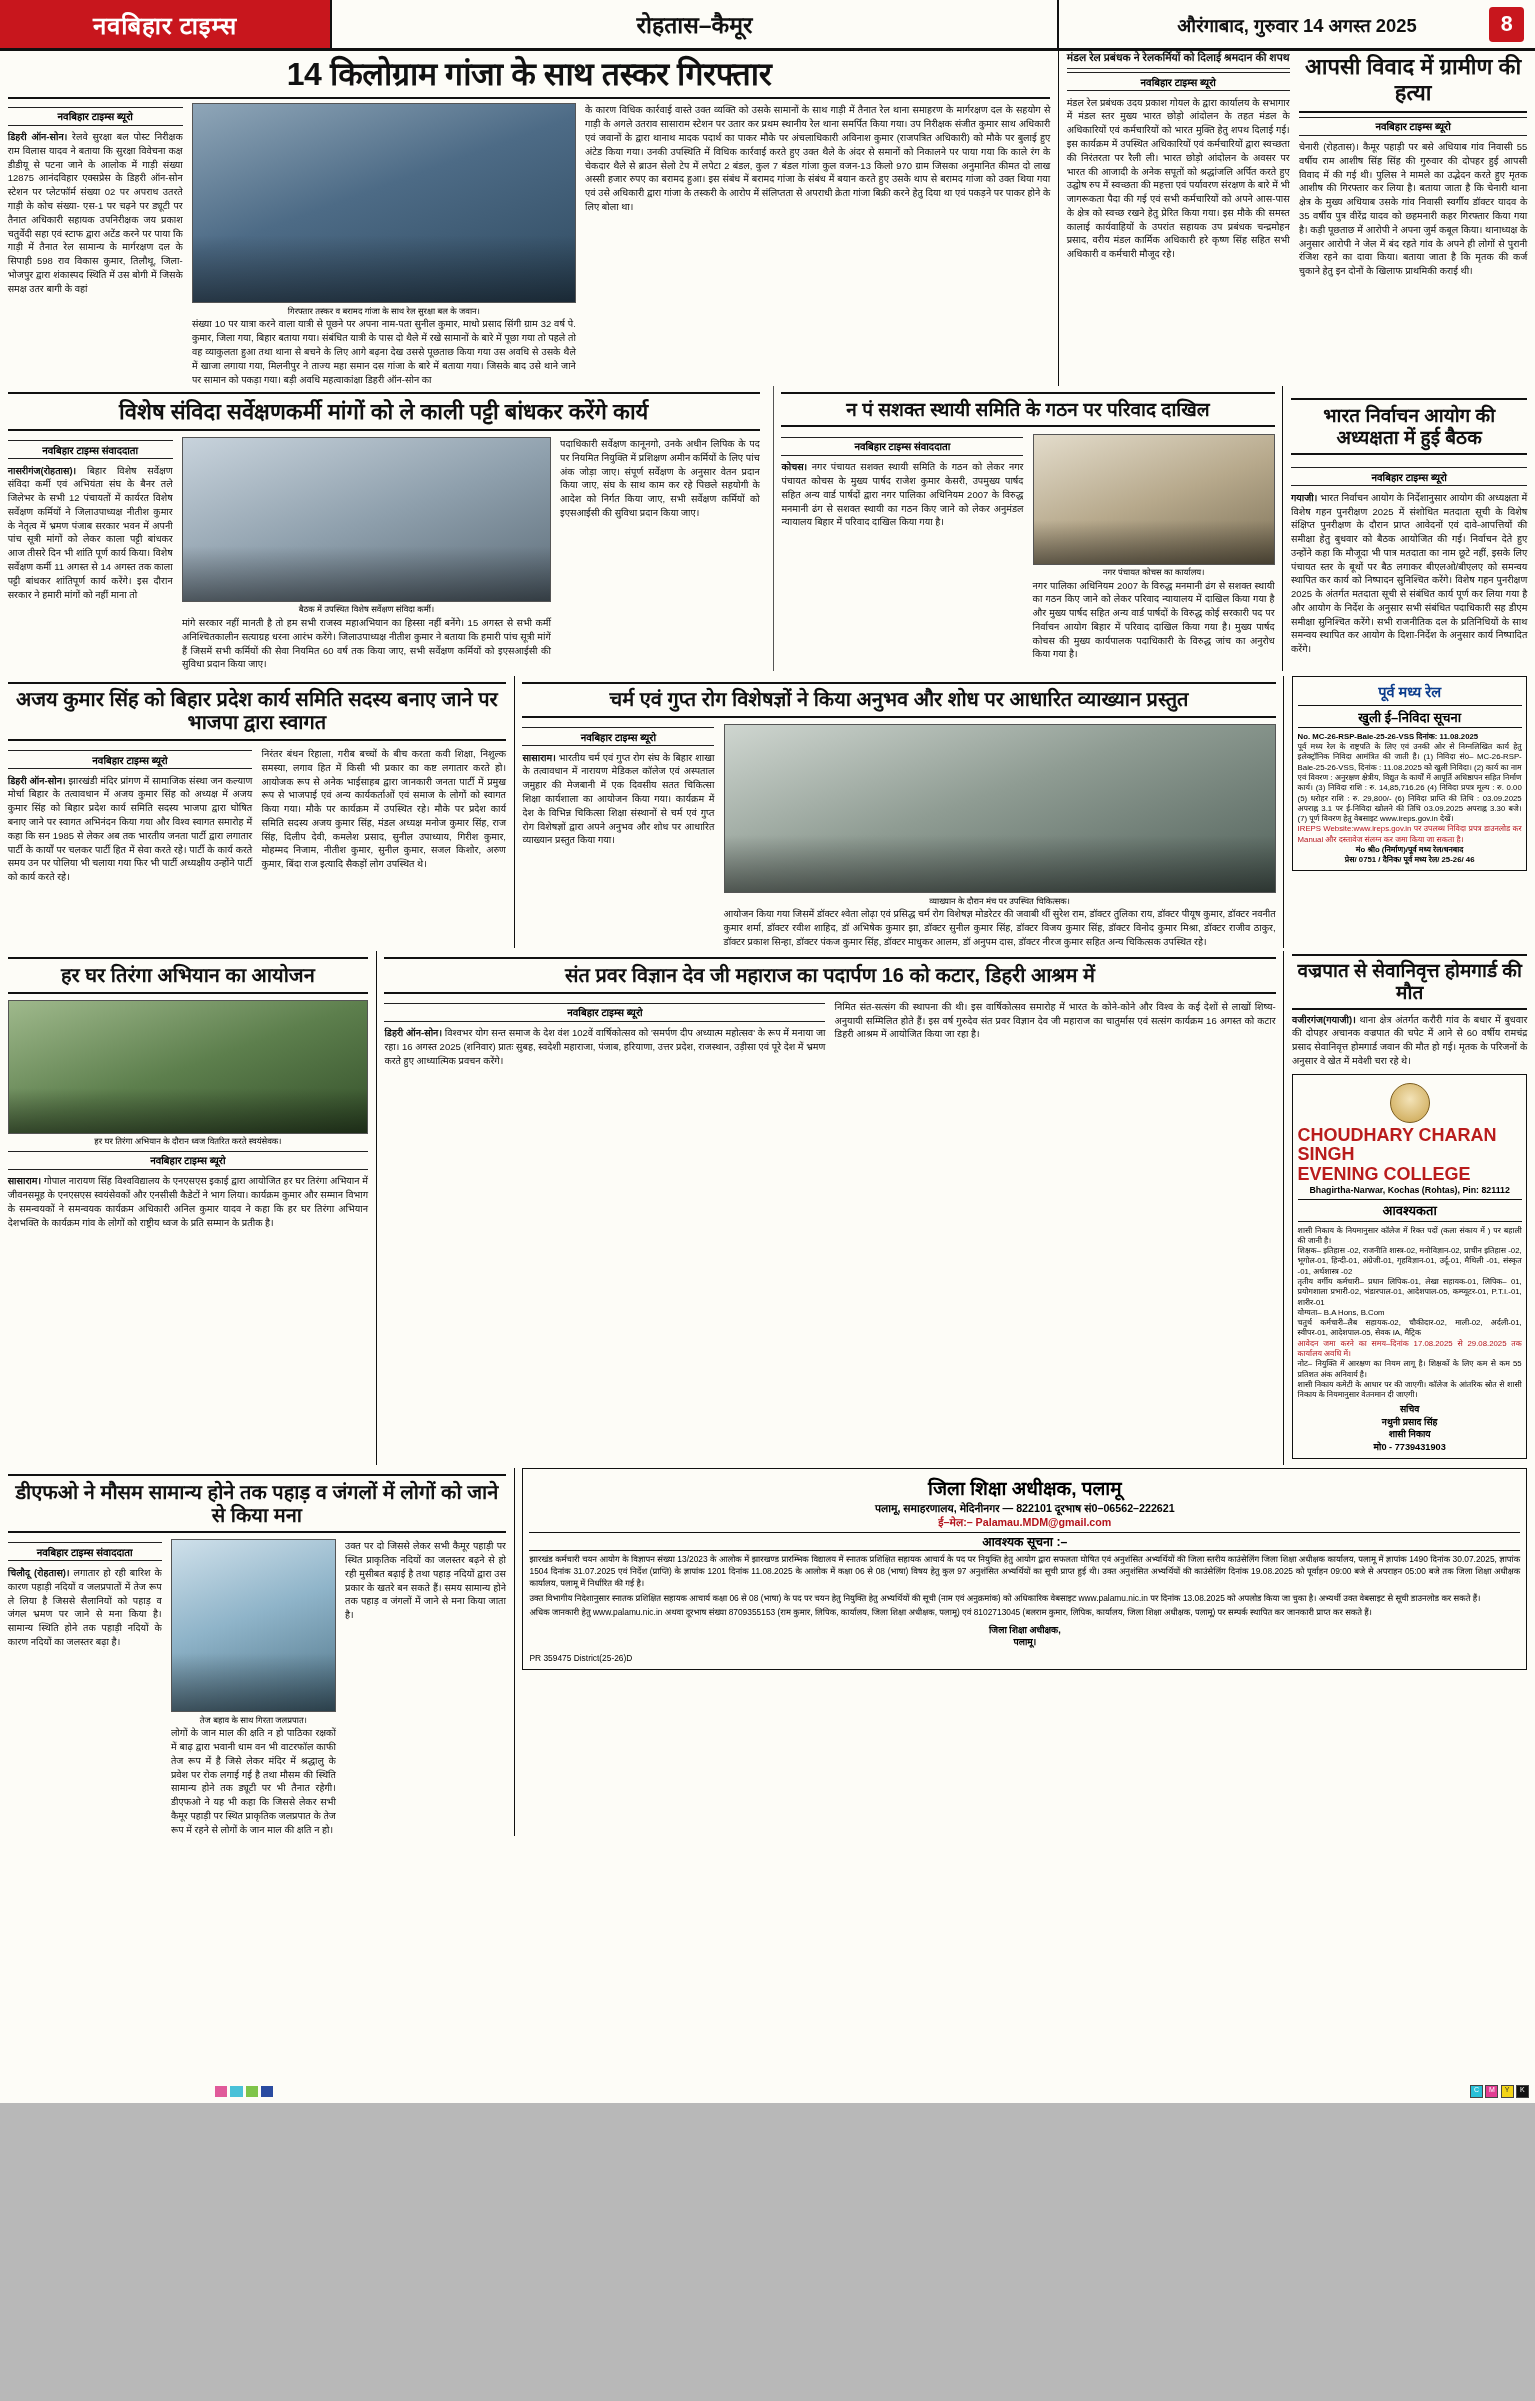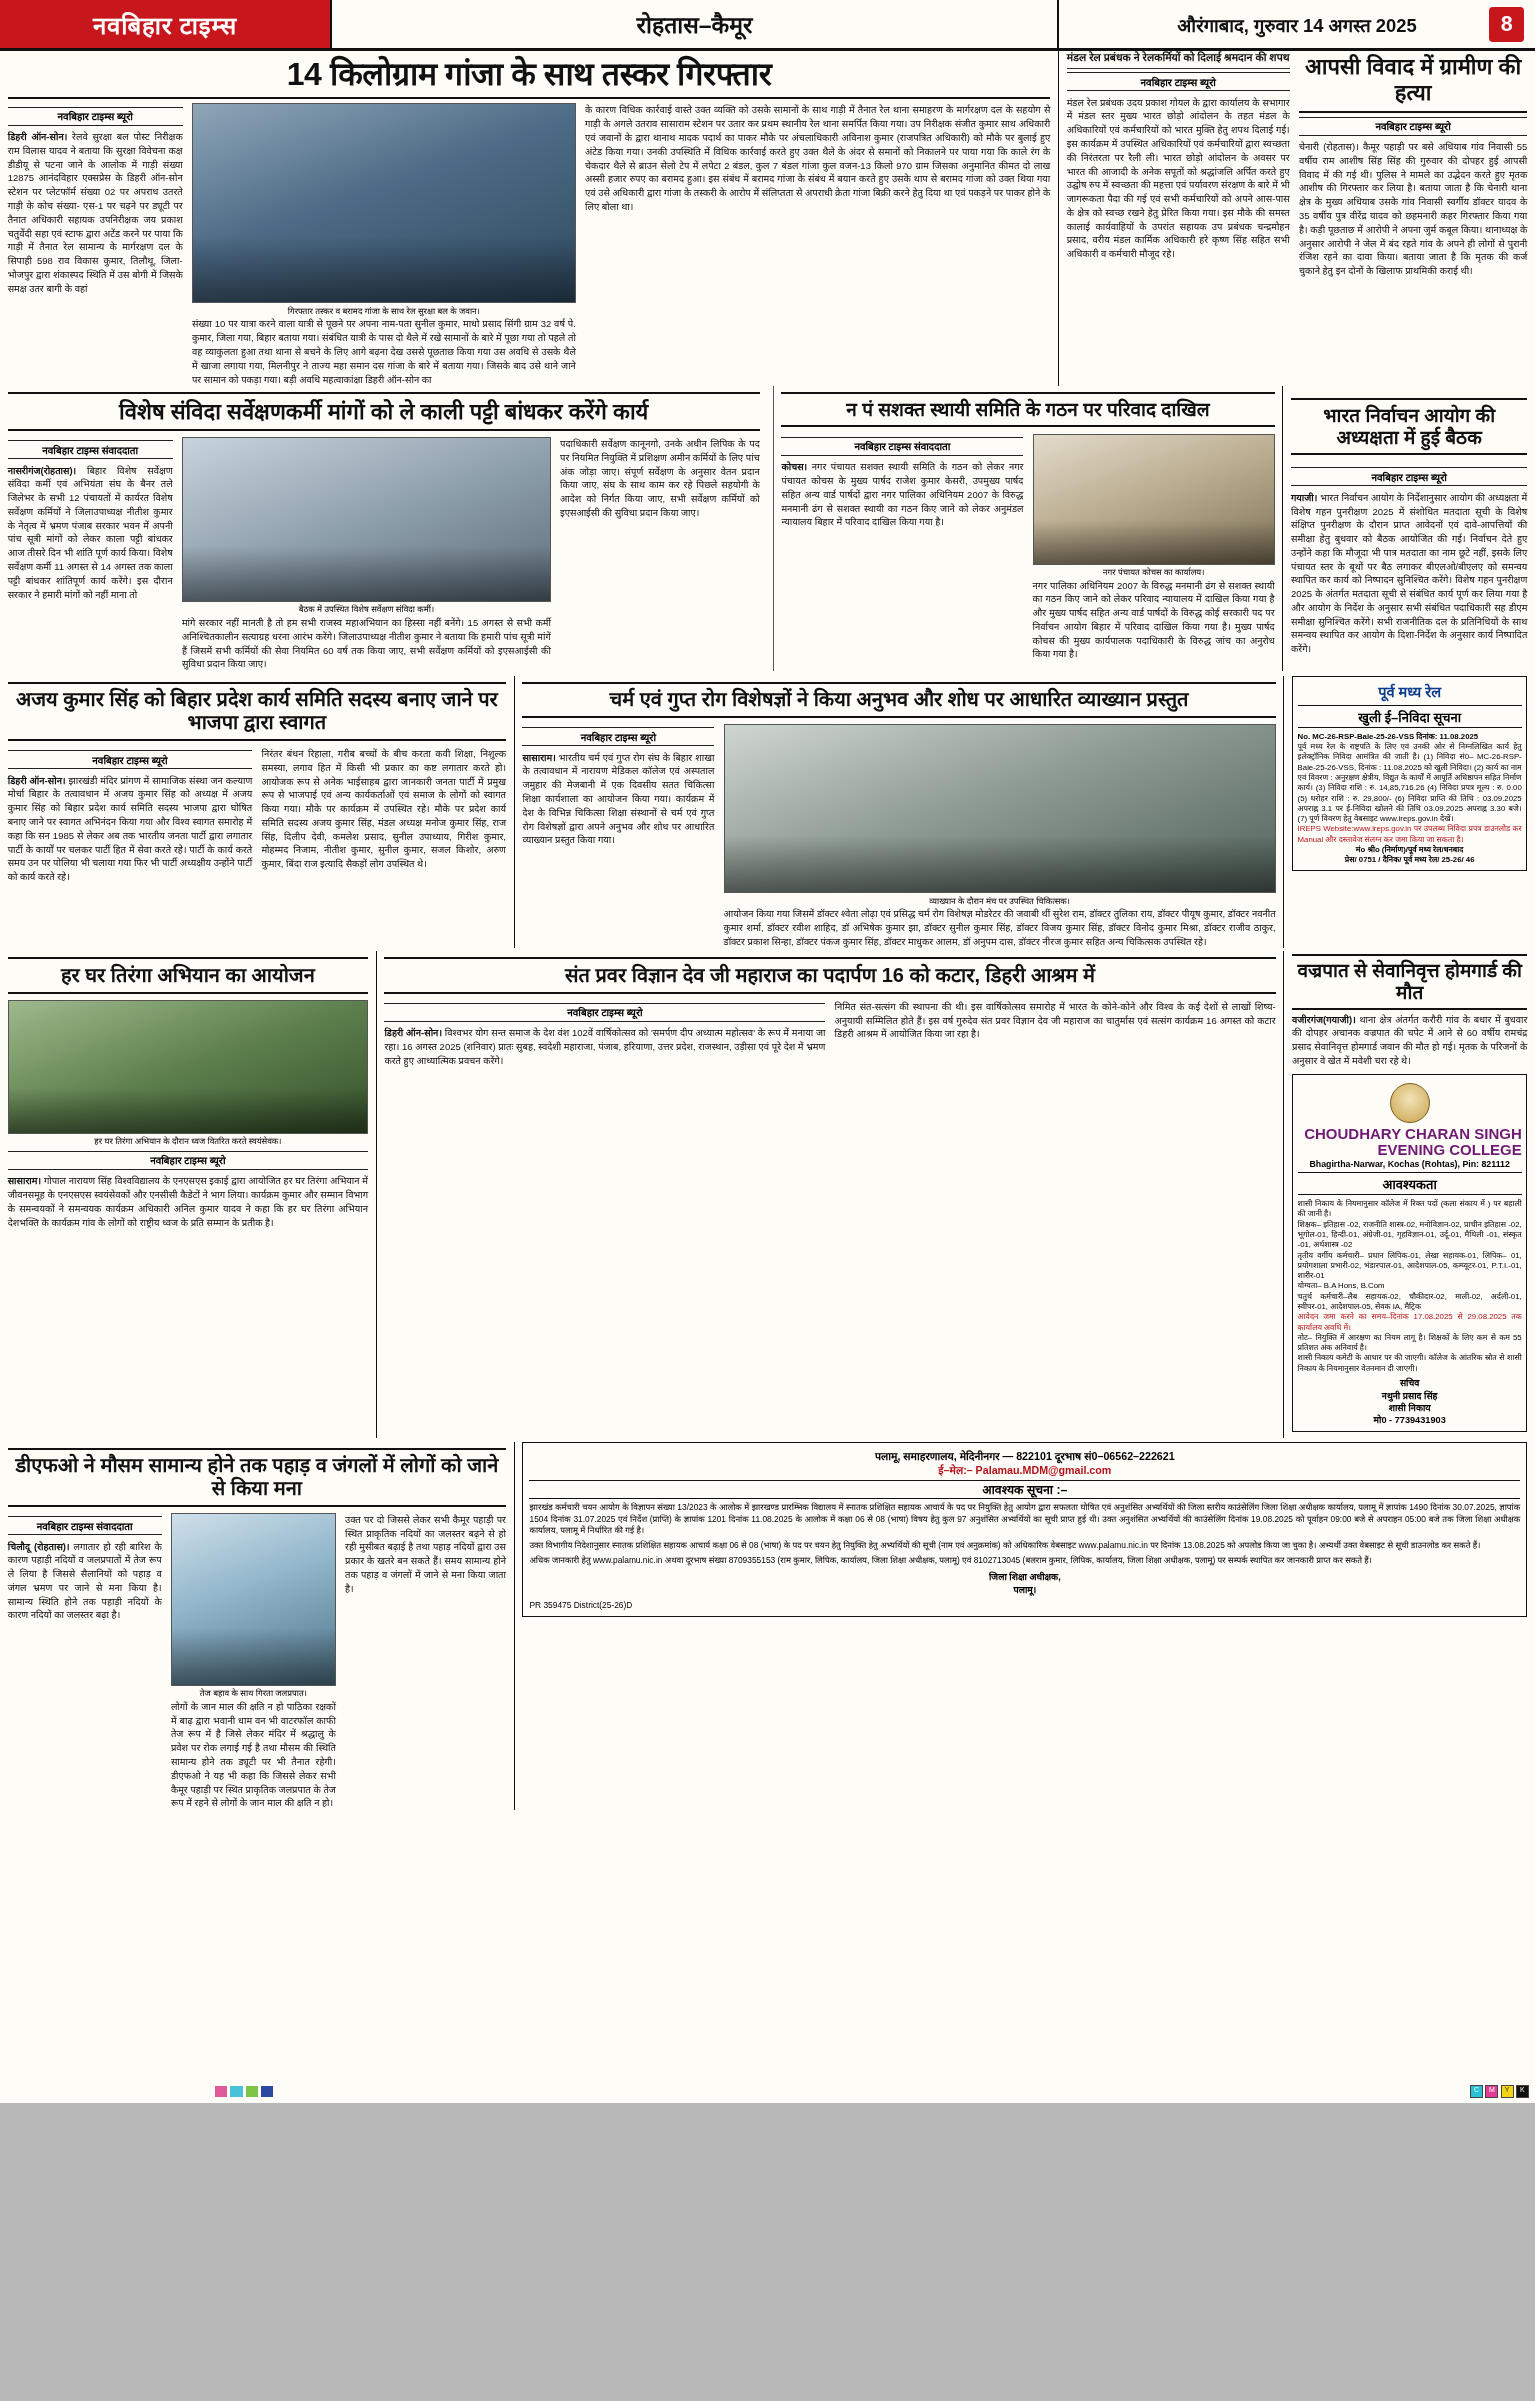--- a/index.html
+++ b/index.html
@@ -144,21 +144,21 @@
   .ad-box { border: 1.5px solid #111; padding: 4.6px; margin-bottom: 6.1px; }
   .ad-title { text-align: center; font-weight: bold; font-size: 14.6px; color: #0a3b8c; }
   .ad-txt { font-size: 7.8px; line-height: 1.32; text-align: justify; }
   .ad-red { color: #b3121b; }
   .emblem {
     width: 40px; height: 40px; margin: 3.1px auto;
     border: 1.5px solid #7a5c1e; border-radius: 50%;
     background: radial-gradient(circle at 50% 40%, #f3e3b8, #c9a css);
     background: radial-gradient(circle at 50% 40%, #f3e3b8, #c9a24a);
   }
-  .cc-title { text-align:right; font-weight:bold; font-size:15px; color:#701a75; line-height:1.1;}
+  .cc-title { text-align:left; font-weight:bold; font-size:18px; color:#b91c1c; line-height:1.1;}
   .cc-sub { text-align:center; font-size:8.8px; font-weight:bold;}
   .need-bar { text-align:center; font-weight:bold; font-size:13px; border-top:1.5px solid #111; border-bottom:1.5px solid #111; margin:3.8px 0; padding:1.5px;}
 
   .caption { font-size: 8.4px; text-align: center; padding: 1.5px 0; }
 
   .bottom-box { border: 1.5px solid #111; padding: 6.1px; }
   .center-b { text-align: center; font-weight: bold; }
 
   .cmyk { position: absolute; bottom: 4.6px; right: 6.1px; display: flex; gap: 2.3px; }
   .cmyk span { width: 13px; height: 13px; display:inline-block; border:0.8px solid #444; font-size:7px; color:#fff; text-align:center;}
@@ -404,20 +404,21 @@
           <div class="caption">तेज बहाव के साथ गिरता जलप्रपात।</div>
           <div class="body-txt">लोगों के जान माल की क्षति न हो पाठिका रक्षकों में बाढ़ द्वारा भवानी धाम वन भी वाटरफॉल काफी तेज रूप में है जिसे लेकर मंदिर में श्रद्धालु के प्रवेश पर रोक लगाई गई है तथा मौसम की स्थिति सामान्य होने तक ड्यूटी पर भी तैनात रहेगी। डीएफओ ने यह भी कहा कि जिससे लेकर सभी कैमूर पहाड़ी पर स्थित प्राकृतिक जलप्रपात के तेज रूप में रहने से लोगों के जान माल की क्षति न हो।</div>
         </div>
         <div class="col">
           <div class="body-txt">उक्त पर दो जिससे लेकर सभी कैमूर पहाड़ी पर स्थित प्राकृतिक नदियों का जलस्तर बढ़ने से हो रही मुसीबत बढ़ाई है तथा पहाड़ नदियों द्वारा उस प्रकार के खतरे बन सकते हैं। समय सामान्य होने तक पहाड़ व जंगलों में जाने से मना किया जाता है।</div>
         </div>
       </div>
     </div>
     <div style="flex:1; padding-left:7.7px;">
       <div class="bottom-box">
+        <div class="center-b" style="font-size:19px;">जिला शिक्षा अधीक्षक, पलामू</div>
         <div class="center-b" style="font-size:10.7px;">पलामू, समाहरणालय, मेदिनीनगर — 822101 दूरभाष सं0–06562–222621</div>
         <div class="center-b ad-red" style="font-size:10.7px;">ई–मेल:– Palamau.MDM@gmail.com</div>
         <div class="notice-head" style="border-top:0.8px solid #111;border-bottom:0.8px solid #111;margin:3.1px 0;">आवश्यक सूचना :–</div>
         <div class="small-c">झारखंड कर्मचारी चयन आयोग के विज्ञापन संख्या 13/2023 के आलोक में झारखण्ड प्रारम्भिक विद्यालय में स्नातक प्रशिक्षित सहायक आचार्य के पद पर नियुक्ति हेतु आयोग द्वारा सफलता घोषित एवं अनुशंसित अभ्यर्थियों की जिला स्तरीय काउंसेलिंग जिला शिक्षा अधीक्षक कार्यालय, पलामू में ज्ञापांक 1490 दिनांक 30.07.2025, ज्ञापांक 1504 दिनांक 31.07.2025 एवं निर्देश (प्राप्ति) के ज्ञापांक 1201 दिनांक 11.08.2025 के आलोक में कक्षा 06 से 08 (भाषा) विषय हेतु कुल 97 अनुशंसित अभ्यर्थियों का सूची प्राप्त हुई थी। उक्त अनुशंसित अभ्यर्थियों की काउंसेलिंग दिनांक 19.08.2025 को पूर्वाहन 09:00 बजे से अपराहन 05:00 बजे तक जिला शिक्षा अधीक्षक कार्यालय, पलामू में निर्धारित की गई है।</div>
         <div class="small-c" style="margin-top:3.1px;">उक्त विभागीय निदेशानुसार स्नातक प्रशिक्षित सहायक आचार्य कक्षा 06 से 08 (भाषा) के पद पर चयन हेतु नियुक्ति हेतु अभ्यर्थियों की सूची (नाम एवं अनुक्रमांक) को अधिकारिक वेबसाइट www.palamu.nic.in पर दिनांक 13.08.2025 को अपलोड किया जा चुका है। अभ्यर्थी उक्त वेबसाइट से सूची डाउनलोड कर सकते हैं।</div>
         <div class="small-c" style="margin-top:3.1px;">अधिक जानकारी हेतु www.palamu.nic.in अथवा दूरभाष संख्या 8709355153 (राम कुमार, लिपिक, कार्यालय, जिला शिक्षा अधीक्षक, पलामू) एवं 8102713045 (बलराम कुमार, लिपिक, कार्यालय, जिला शिक्षा अधीक्षक, पलामू) पर सम्पर्क स्थापित कर जानकारी प्राप्त कर सकते हैं।</div>
         <div class="sig" style="margin-top:4.6px;white-space:pre-line;">जिला शिक्षा अधीक्षक,
 पलामू।</div>
         <div style="font-size:8.4px;margin-top:4px;">PR 359475 District(25-26)D</div>
       </div>

